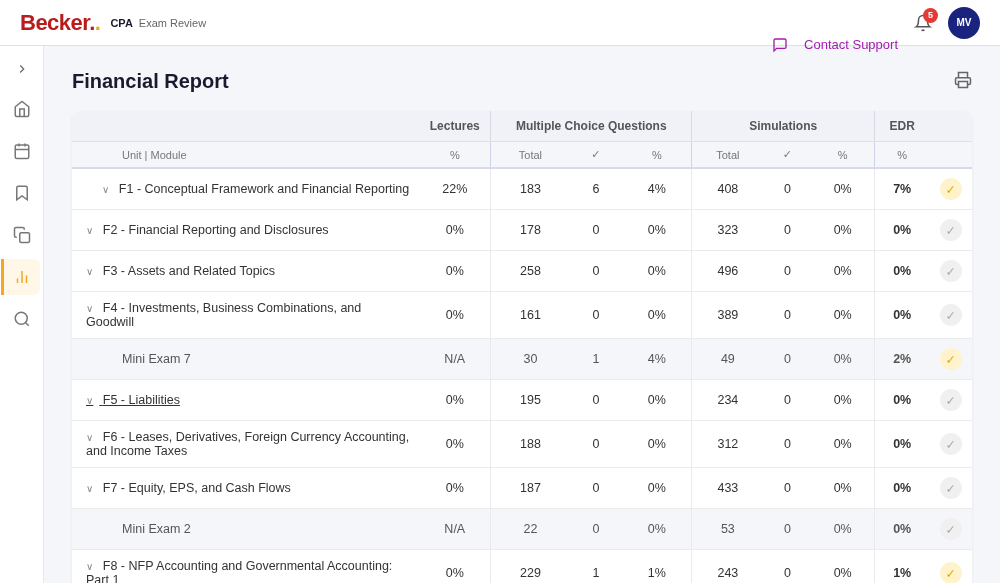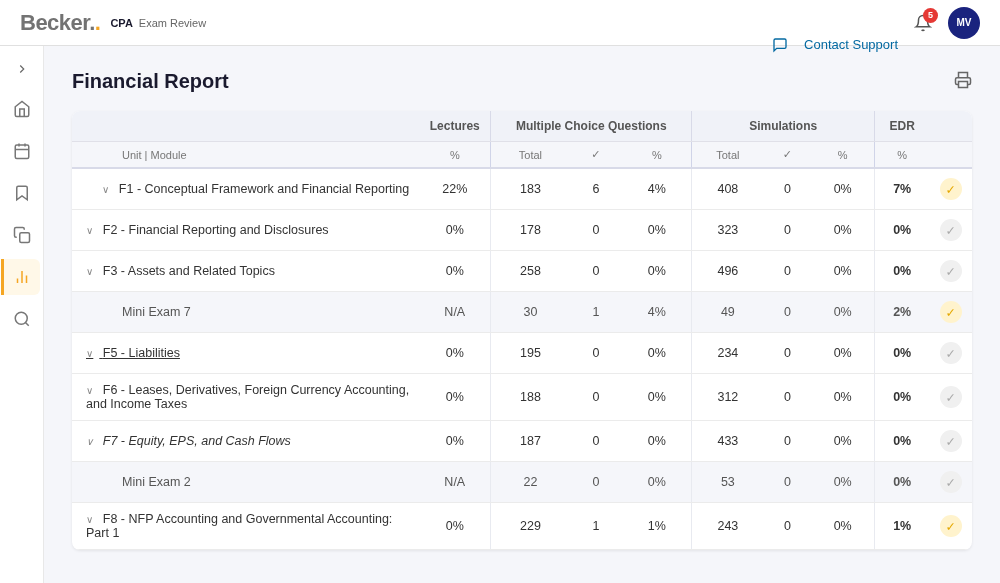--- a/index.html
+++ b/index.html
@@ -9,21 +9,21 @@
     .topnav {
       display: flex; align-items: center; justify-content: space-between;
       background: #fff; height: 46px; padding: 0 20px;
       border-bottom: 1px solid #e0e0e0; position: fixed; top: 0; left: 0; right: 0; z-index: 100;
     }
     .topnav-left { display: flex; align-items: center; gap: 6px; }
     .brand-becker { font-size: 22px; font-weight: 800; color: #1a1a2e; letter-spacing: -0.5px; }
     .brand-cpa { font-size: 11px; font-weight: 700; color: #1a1a2e; margin-left: 4px; }
     .brand-exam { font-size: 11px; color: #666; }
     .topnav-right { display: flex; align-items: center; gap: 16px; }
-    .contact-support { display: flex; align-items: center; gap: 16px; font-size: 13px; color: #0369a1; cursor: pointer; margin-top: 44px; }
+    .contact-support { display: flex; align-items: center; gap: 16px; font-size: 13px; color: #a21caf; cursor: pointer; margin-top: 44px; }
     .notif-btn { position: relative; cursor: pointer; display: flex; align-items: center; }
     .notif-badge {
       position: absolute; top: -6px; right: -6px;
       background: #e53935; color: #fff; font-size: 9px; font-weight: 700;
       border-radius: 50%; width: 15px; height: 15px; display: flex; align-items: center; justify-content: center;
     }
     .avatar {
       width: 32px; height: 32px; border-radius: 50%; background: #1a237e;
       color: #fff; font-size: 10px; font-weight: 700; display: flex; align-items: center; justify-content: center; cursor: pointer;
     }
@@ -90,21 +90,21 @@
     
     .mcq-header { border-left: 1px solid #d8dae8; border-right: 1px solid #d8dae8; }
     .sim-header { border-right: 1px solid #d8dae8; }
   </style>
 </head>
 <body>
 
 <nav class="topnav">
   <div class="topnav-left">
     <span class="brand-becker">
-      <span style="color:#737373;">Becker.</span><span style="color:#f5a623;">.</span>
+      <span style="color:#b91c1c;">Becker.</span><span style="color:#f5a623;">.</span>
     </span>
     <span class="brand-cpa">CPA</span>
     <span class="brand-exam">Exam Review</span>
   </div>
   <div class="topnav-right">
     <div class="contact-support">
       <svg width="16" height="16" viewBox="0 0 24 24" fill="none" stroke="currentColor" stroke-width="2">
         <path d="M21 15a2 2 0 01-2 2H7l-4 4V5a2 2 0 012-2h14a2 2 0 012 2z"></path>
       </svg>
       <span>Contact Support</span>
@@ -239,20 +239,35 @@
     <td>0%</td>
     <td style="border-left:1px solid #e8eaf0;">258</td>
     <td>0</td>
     <td style="border-right:1px solid #e8eaf0;">0%</td>
     <td>496</td>
     <td>0</td>
     <td style="border-right:1px solid #e8eaf0;">0%</td>
     <td class="edr-val edr-positive">0%</td>
     <td><span class="status-icon status-gray">✓</span></td>
   </tr>
+        <tr class="data-row">
+    <td class="left unit-name" style="padding-left:14px;">
+      <span class="chevron">∨</span>
+      <span>F4 - Investments, Business Combinations, and Goodwill</span>
+    </td>
+    <td>0%</td>
+    <td style="border-left:1px solid #e8eaf0;">161</td>
+    <td>0</td>
+    <td style="border-right:1px solid #e8eaf0;">0%</td>
+    <td>389</td>
+    <td>0</td>
+    <td style="border-right:1px solid #e8eaf0;">0%</td>
+    <td class="edr-val edr-positive">0%</td>
+    <td><span class="status-icon status-gray">✓</span></td>
+  </tr>
         <tr class="data-row mini-exam">
     <td class="left unit-name" style="padding-left:50px;">
       
       <span>Mini Exam 7</span>
     </td>
     <td>N/A</td>
     <td style="border-left:1px solid #e8eaf0;">30</td>
     <td>1</td>
     <td style="border-right:1px solid #e8eaf0;">4%</td>
     <td>49</td>
@@ -285,21 +300,21 @@
     <td style="border-left:1px solid #e8eaf0;">188</td>
     <td>0</td>
     <td style="border-right:1px solid #e8eaf0;">0%</td>
     <td>312</td>
     <td>0</td>
     <td style="border-right:1px solid #e8eaf0;">0%</td>
     <td class="edr-val edr-positive">0%</td>
     <td><span class="status-icon status-gray">✓</span></td>
   </tr>
         <tr class="data-row">
-    <td class="left unit-name" style="padding-left:14px;font-style:italic;">
+    <td class="left unit-name" style="padding-left:14px;">
       <span class="chevron">∨</span>
       <span>F7 - Equity, EPS, and Cash Flows</span>
     </td>
     <td>0%</td>
     <td style="border-left:1px solid #e8eaf0;">187</td>
     <td>0</td>
     <td style="border-right:1px solid #e8eaf0;">0%</td>
     <td>433</td>
     <td>0</td>
     <td style="border-right:1px solid #e8eaf0;">0%</td>

